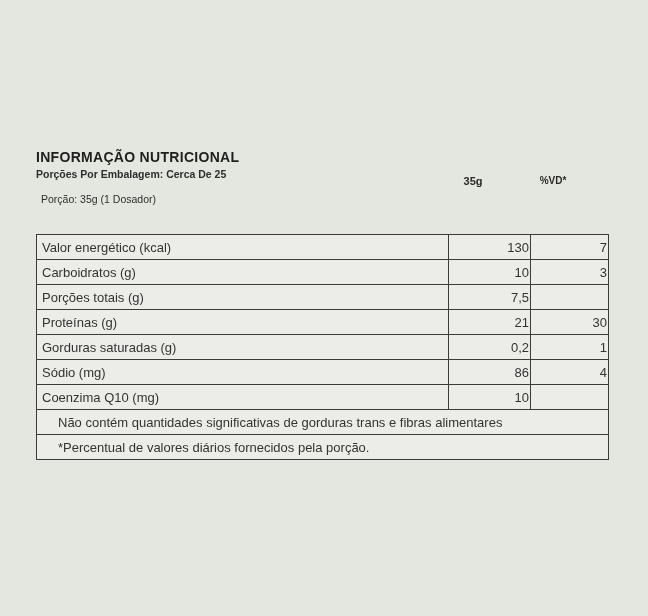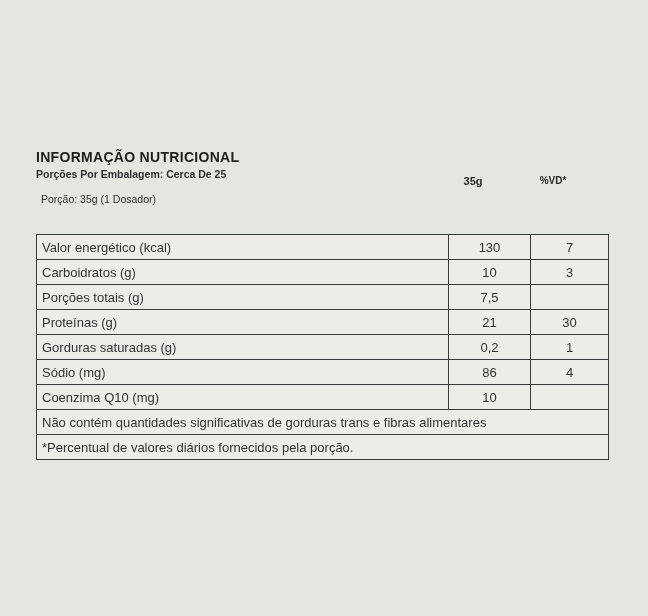--- a/index.html
+++ b/index.html
@@ -85,25 +85,25 @@
     color: #333333;
     vertical-align: middle;
     overflow: hidden;
     white-space: nowrap;
   }
   td.lbl {
     text-align: left;
     padding-left: 5px;
   }
   td.amt, td.dv {
-    text-align: center;
+    text-align: right;
   }
   td.note {
     text-align: left;
-    padding-left: 5px;
+    padding-left: 21px;
     font-size: 11.5px;
   }
 </style>
 </head>
 <body>
 
 <div class="sheet">
 
   <div class="title">INFORMAÇÃO NUTRICIONAL</div>
   <div class="subline1">Porções Por Embalagem: Cerca De 25</div>

